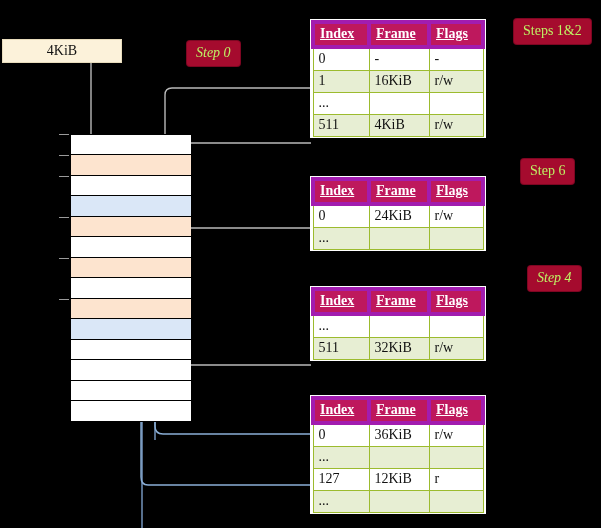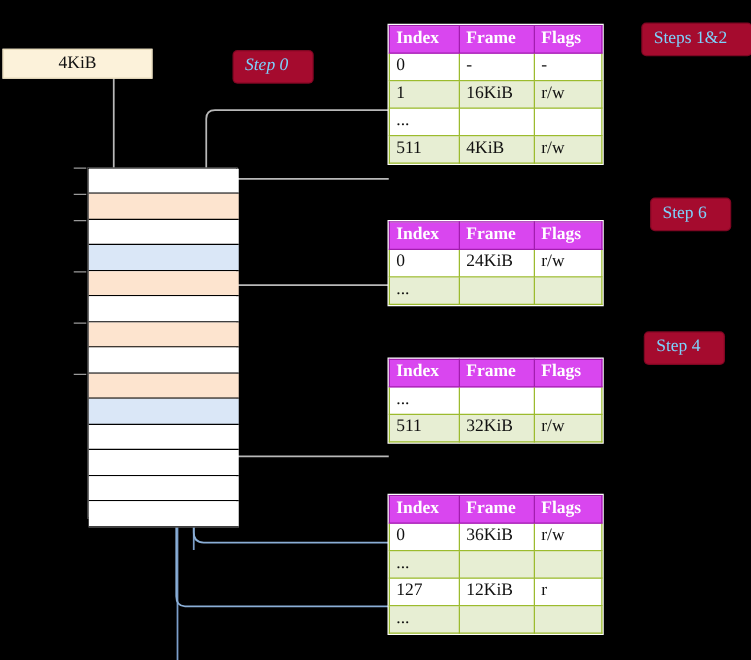--- a/index.html
+++ b/index.html
@@ -13,25 +13,25 @@
     height: 528px;
     background: #000000;
     overflow: hidden;
     font-family: "Liberation Serif", "DejaVu Serif", serif;
   }
 
   
   .badge {
     position: absolute;
     background: #a50b2e;
-    color: #7dd3fc;
+    color: #bef264;
     font-family: "Liberation Serif", "DejaVu Serif", serif;
     font-size: 14px;
     line-height: 1;
-    padding: 5px 19px 6px 9px;
+    padding: 5px 9px 6px 9px;
     border-radius: 3px;
     white-space: nowrap;
     text-align: center;
     box-shadow: 0 0 0 1px #7e0622;
   }
 
   
   .srcbox {
     position: absolute;
     background: #fcf2da;
@@ -87,24 +87,25 @@
     border: 1px solid #9cbb2e;
     padding: 2px 5px 3px 5px;
     text-align: left;
     font-weight: normal;
     color: #111111;
     height: 17px;
     box-sizing: border-box;
     white-space: nowrap;
   }
   .ptable th {
-    background: #d946ef;
+    background: #be185d;
     color: #ffffff;
     font-weight: bold;
-    border: 1px solid #a21caf;
+    border: 4px solid #a21caf;
+    text-decoration: underline;
   }
   .ptable tr.alt td { background: #e7eed3; }
   .ptable tr.plain td { background: #ffffff; }
   .ptable td.hl { background: #fbf79a; }
   .col-index { width: 56px; }
   .col-frame { width: 60px; }
   .col-flags { width: 54px; }
 
   
   #wires {
@@ -292,16 +293,16 @@
             <td class="col-flags"></td>
           </tr>
         </tbody>
       </table>
     </div>
 
   <div id="badges">
       <div class="badge" style="left: 187px; top: 41px; font-style: italic;">Step 0</div>
       <div class="badge" style="left: 514px; top: 19px;">Steps 1&amp;2</div>
       <div class="badge" style="left: 521px; top: 159px;">Step 6</div>
-      <div class="badge" style="left: 516px; top: 266px;">Step 4</div>
+      <div class="badge" style="left: 528px; top: 266px; font-style: italic;">Step 4</div>
     </div>
 
 </div>
 
 </body></html>

